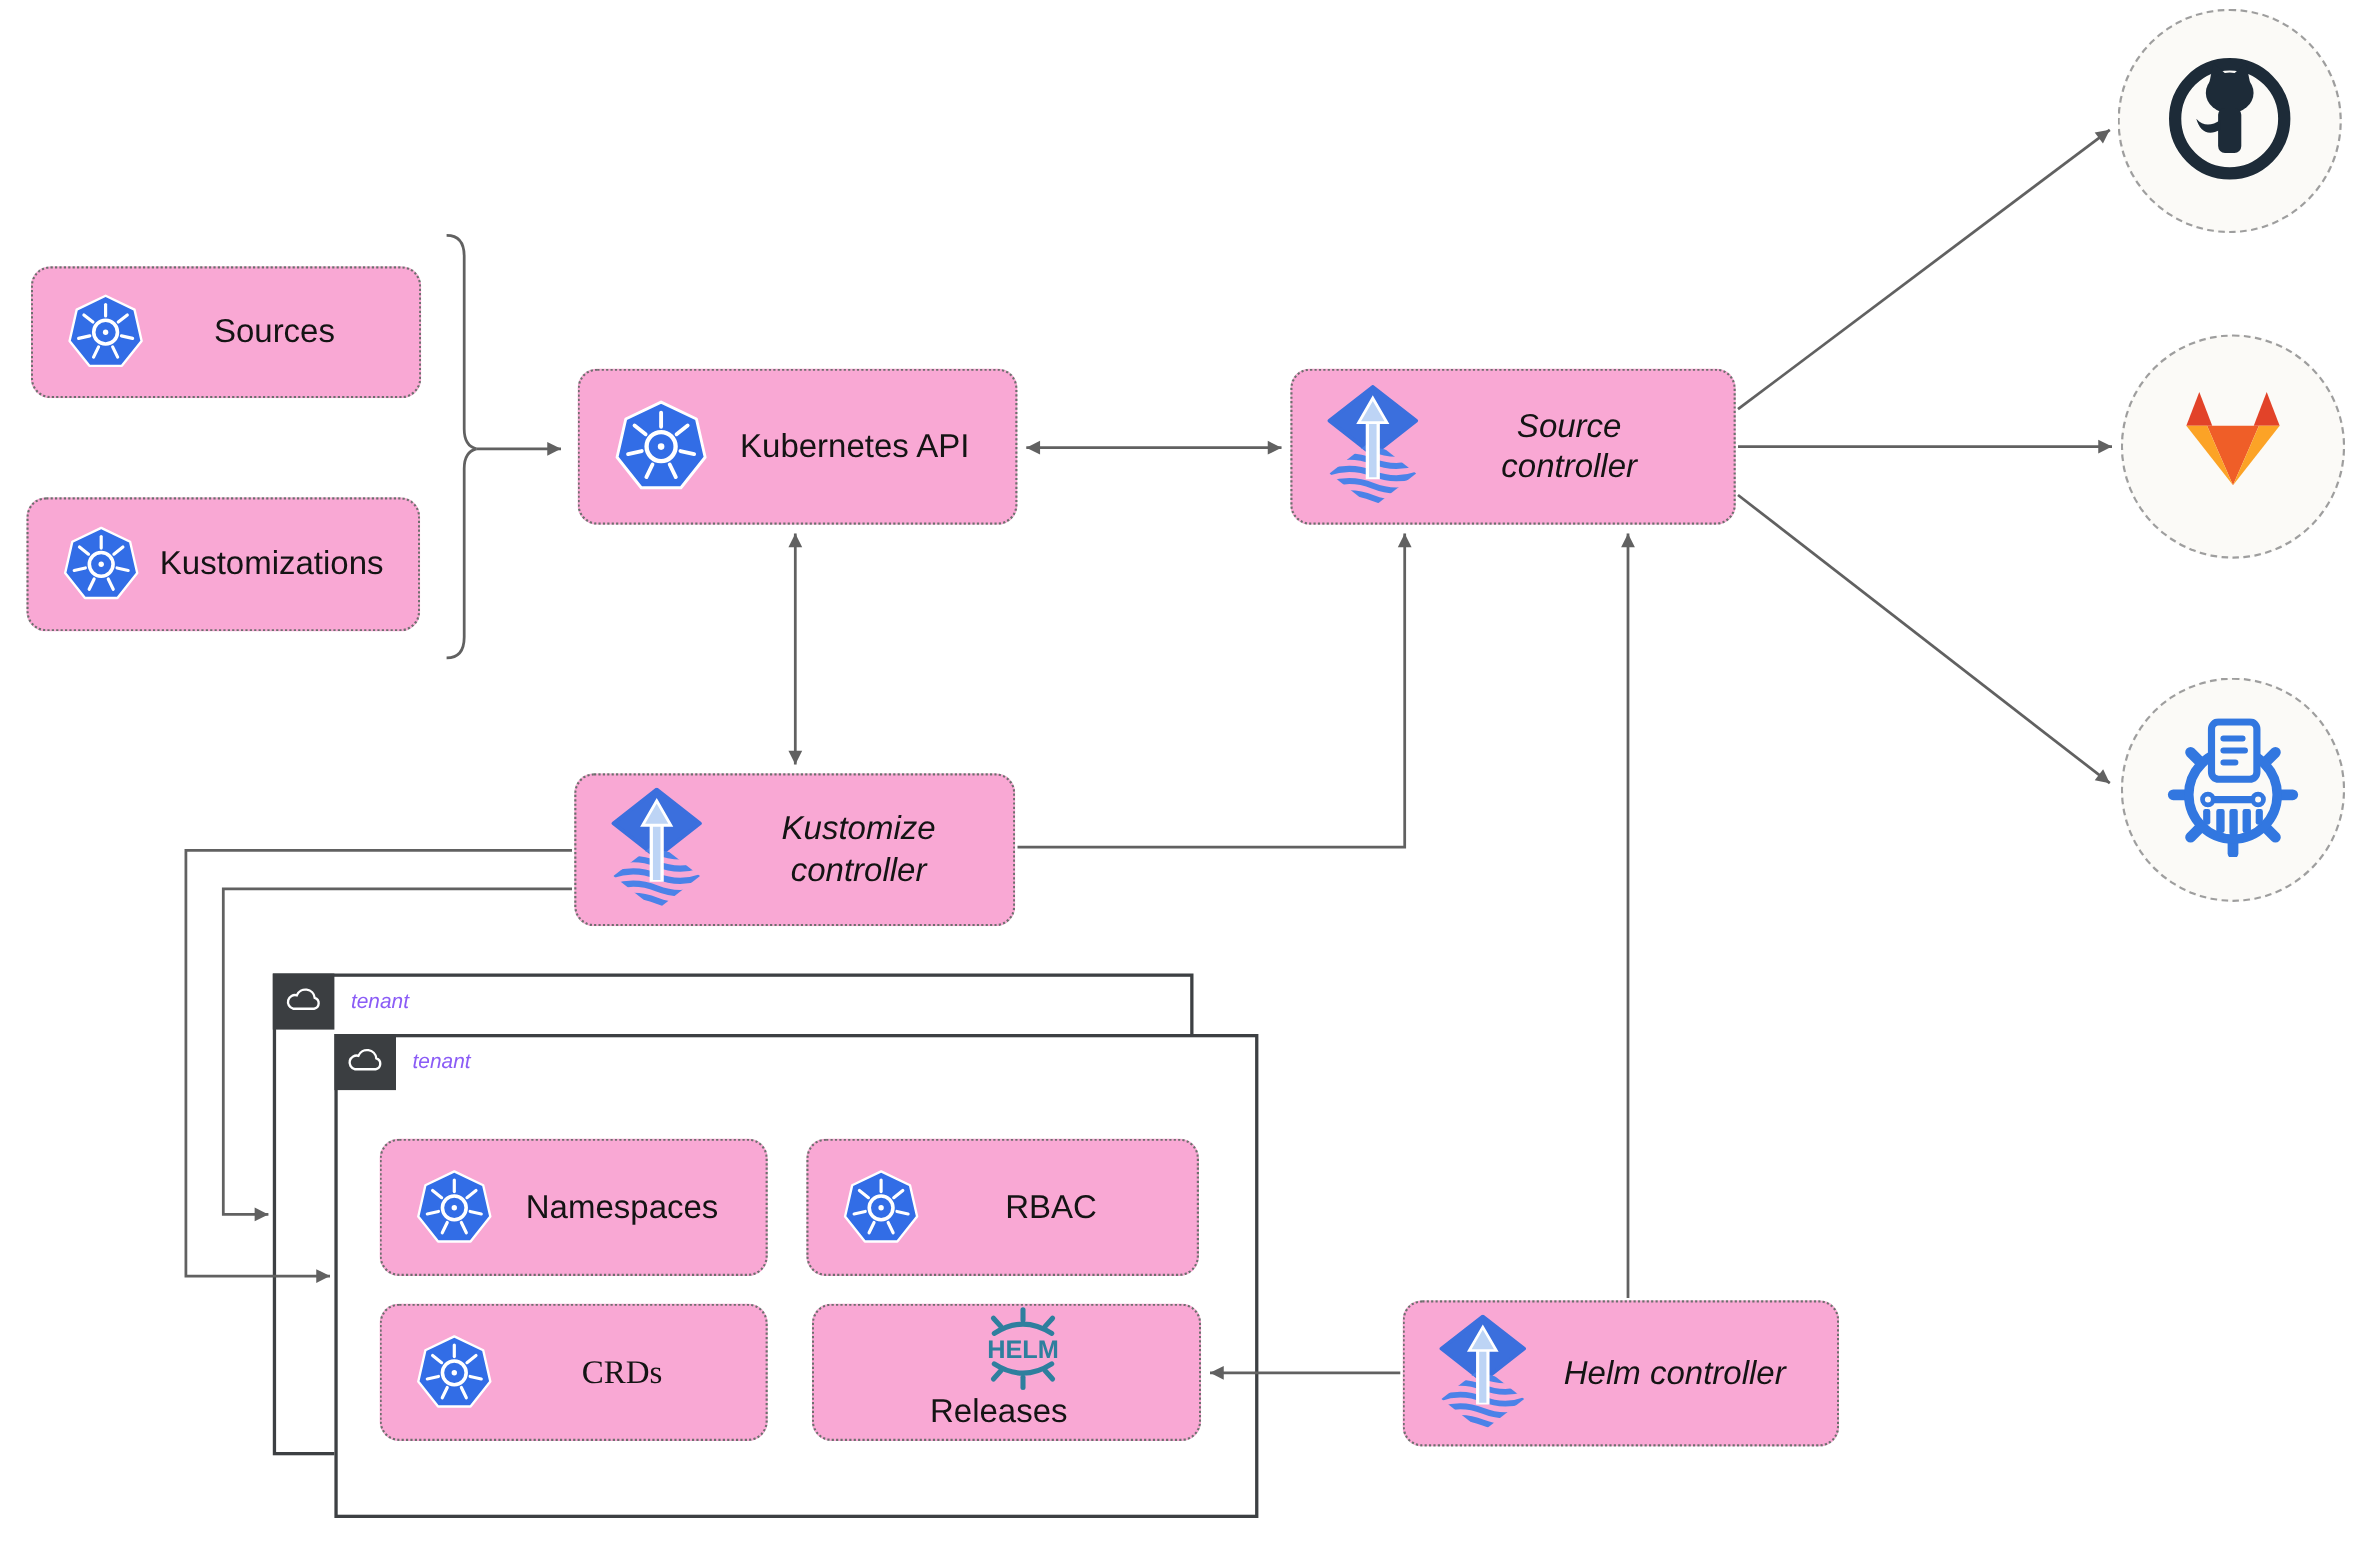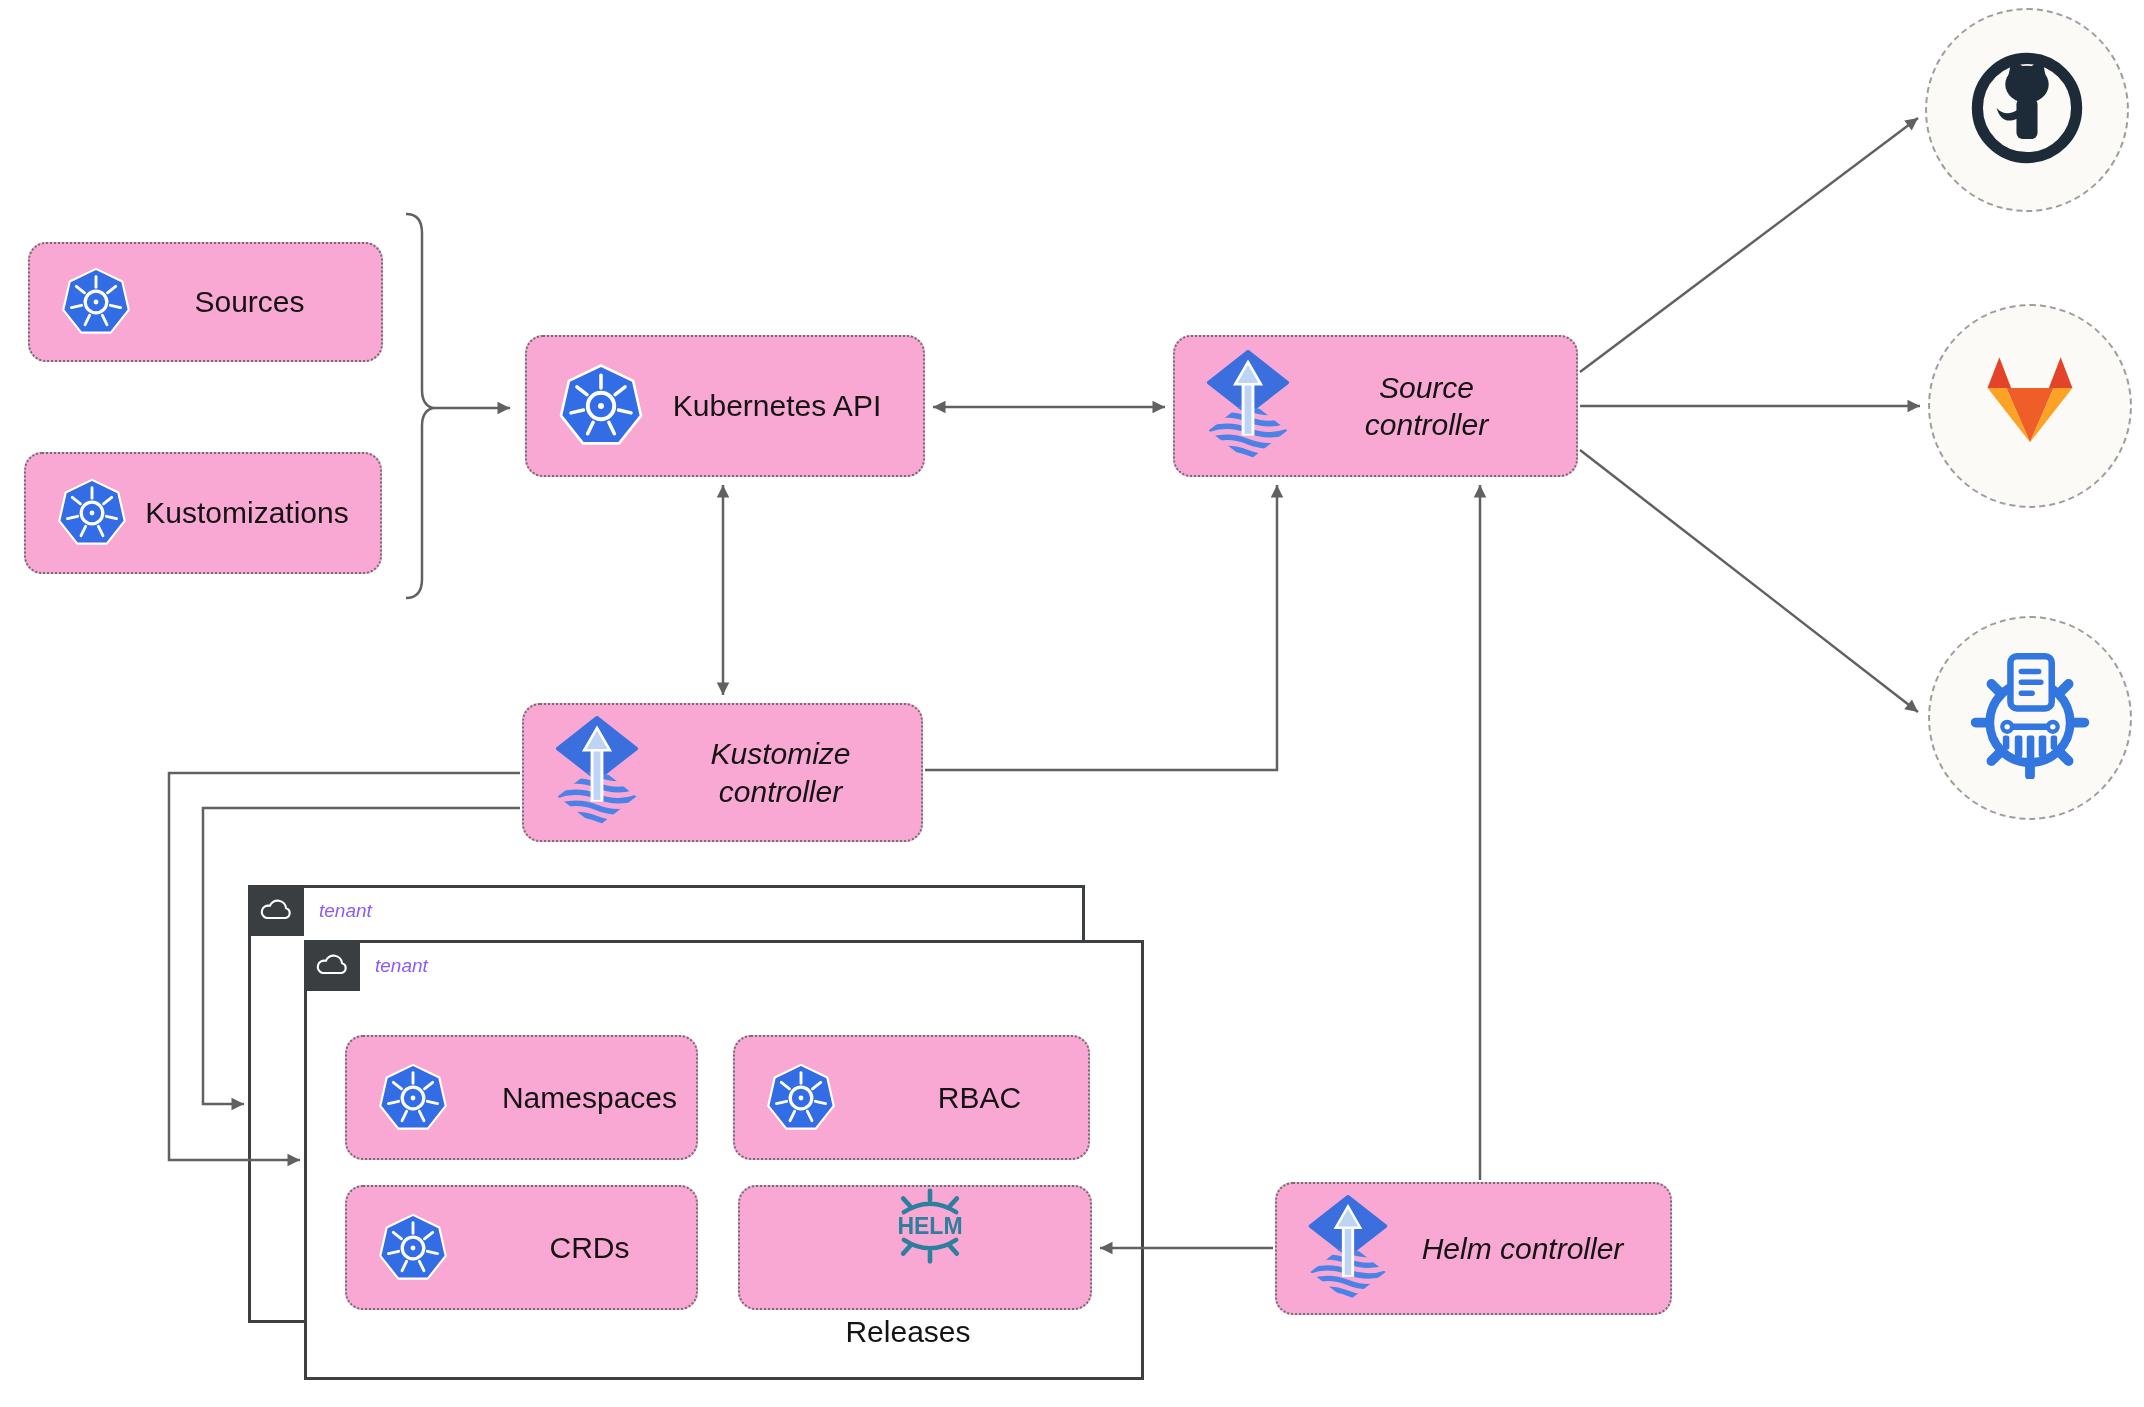--- a/index.html
+++ b/index.html
@@ -6,21 +6,21 @@
   .canvas{position:relative;width:2144px;height:1407px;background:#ffffff;overflow:hidden;}
 
   
   .node{position:absolute;background:#f9a8d4;border:2px dotted #6e6e6e;border-radius:18px;
         display:flex;align-items:center;z-index:10;box-sizing:border-box;}
   .node .icon{margin-left:30px;display:flex;align-items:center;flex:0 0 auto;}
   .labelwrap{flex:1;display:flex;justify-content:center;padding-right:14px;}
   .label{font-size:30px;color:#141414;line-height:1.25;text-align:center;}
   .narrow .label{max-width:205px;font-style:italic;}
 
-  .cbox{z-index:5;gap:48px;}
+  .cbox{z-index:5;}
 
   
   .tenant{position:absolute;background:#ffffff;border:3px solid #3d4043;box-sizing:border-box;}
   .tenant-outer{z-index:1;}
   .tenant-inner{z-index:2;}
   .tenant-tab{position:absolute;top:-3px;left:-3px;width:56px;height:51px;background:#3b3e41;
               display:flex;align-items:center;justify-content:center;}
   .tenant-label{position:absolute;left:68px;top:12px;font-size:19px;color:#8b5cf6;font-style:italic;}
 
   
@@ -241,21 +241,21 @@
     <span class="icon">
       <svg width="72" height="72">
           <use href="#sym-k8s"></use>
         </svg>
       </span>
     <span class="labelwrap">
         <span class="label">RBAC</span>
       </span>
   </div>
 
-  <div class="node cbox" style="left:345px;top:1185px;width:353px;height:125px;">
+  <div class="node cbox" style="left:345px;top:1185px;width:353px;height:125px;font-family:Liberation Serif, serif;">
     <span class="icon">
       <svg width="72" height="72">
           <use href="#sym-k8s"></use>
         </svg>
       </span>
     <span class="labelwrap">
         <span class="label">CRDs</span>
       </span>
   </div>
 

